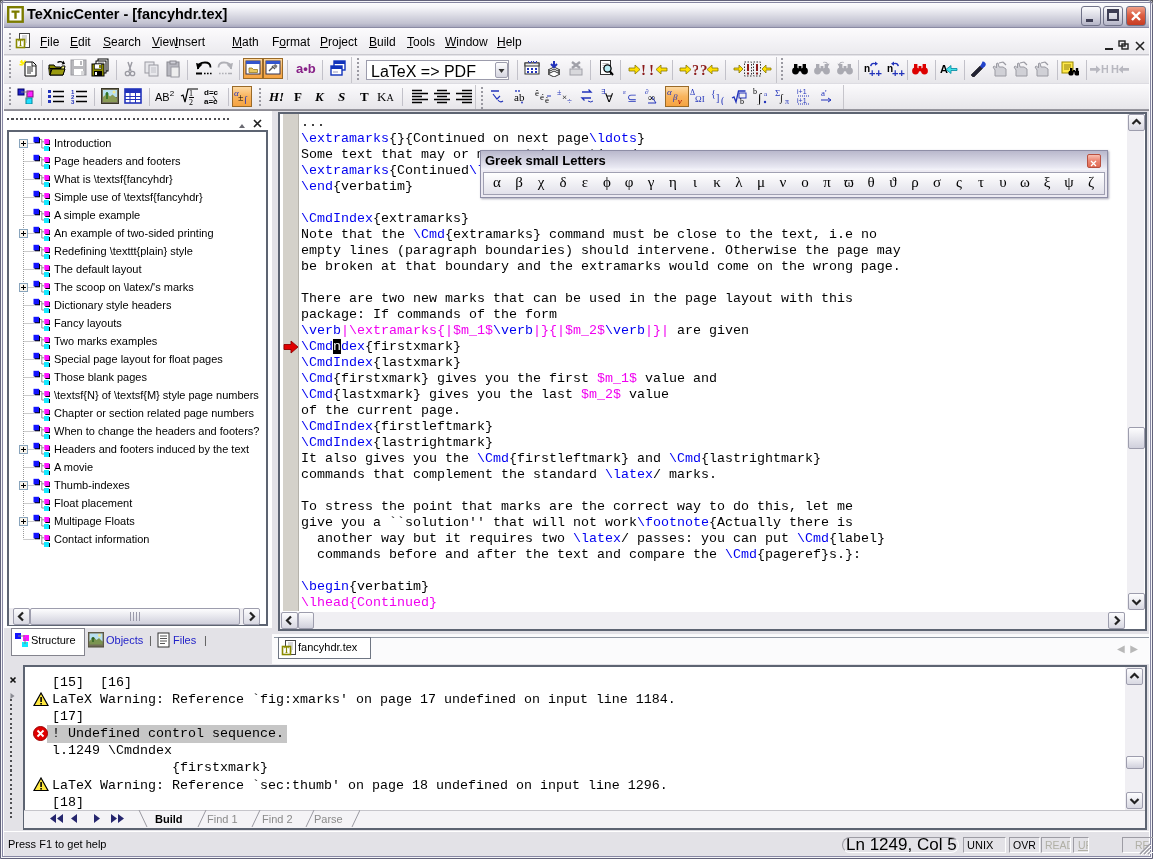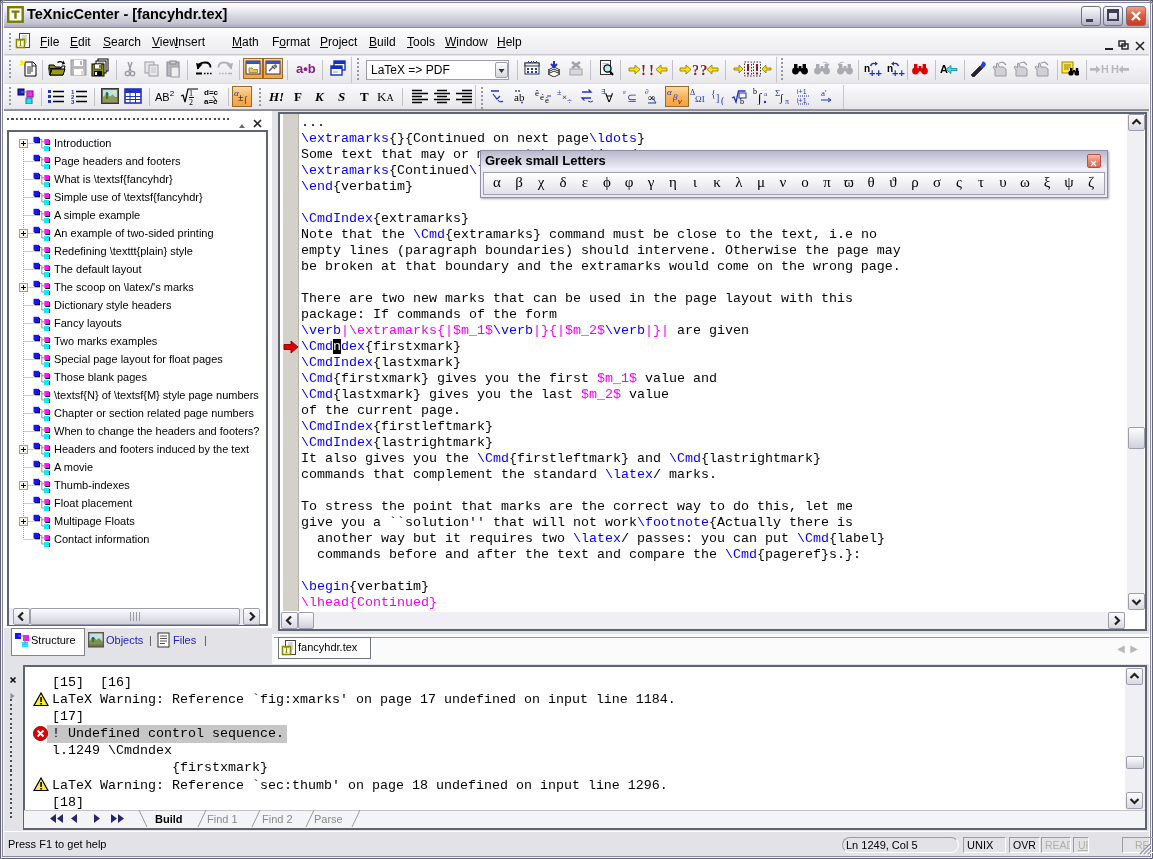--- a/index.html
+++ b/index.html
@@ -203,21 +203,21 @@
 <svg class="abs" style="left:330px;top:60px;" width="17" height="17">
         <rect x="4" y="1" width="11" height="9" fill="#fff" stroke="#1133bb" stroke-width="1.4"></rect>
         <rect x="4" y="1" width="11" height="3" fill="#1133bb"></rect>
         <rect x="1" y="6" width="11" height="9" fill="#fff" stroke="#1133bb" stroke-width="1.4"></rect>
         <rect x="1" y="6" width="11" height="3" fill="#1133bb"></rect>
         <path d="M3 12 h5" stroke="#99b" stroke-width="1"></path>
       </svg>
 <div class="abs" style="left:351px;top:57px;width:1px;height:26px;background:#c6c5cb;"></div>
 <div class="grip" style="left:357px;top:58px;height:24px;"></div>
 <div class="abs" style="left:366px;top:60px;width:143px;height:20px;background:#fff;border:1px solid #9c9cac;box-sizing:border-box;"></div>
-<div class="abs" style="left:371px;top:63px;font-size:12px;">LaTeX =&gt; PDF</div>
+<div class="abs" style="left:371px;top:63px;font-size:16px;">LaTeX =&gt; PDF</div>
 <div class="abs" style="left:495px;top:62px;width:13px;height:16px;background:linear-gradient(#fdfdfe,#d5d5e0);border:1px solid #9d9dad;border-radius:2px;box-sizing:border-box;"><svg width="11" height="14">
           <path d="M2.5 6 h6 l-3 4 Z" fill="#333"></path>
         </svg></div>
 <div class="tsep" style="left:517px;top:60px;height:20px;"></div>
 <svg class="abs" style="left:524px;top:60px;" width="17" height="17">
         <rect x="1" y="3" width="14" height="11" fill="#fff" stroke="#333"></rect>
         <rect x="1" y="3" width="14" height="3" fill="#eee" stroke="#333"></rect>
         <g fill="#2233bb">
           <rect x="3" y="8" width="2" height="2"></rect>
           <rect x="7" y="8" width="2" height="2"></rect>
@@ -1040,21 +1040,21 @@
           <path d="M68 0 l-8 17"></path>
           <path d="M122 0 l-8 17"></path>
           <path d="M176 0 l-8 17"></path>
           <path d="M222 0 l-8 17"></path>
         </g>
       </svg>
 </div>
 
 <div class="abs" id="statusbar"></div>
 <div class="abs" style="left:8px;top:838px;font-size:11px;">Press F1 to get help</div>
-<div class="sbox" style="left:842px;width:117px;font-size:11px;border-radius:8px;">Ln 1249, Col 5</div>
+<div class="sbox" style="left:842px;width:117px;font-size:17px;border-radius:8px;">Ln 1249, Col 5</div>
 <div class="sbox" style="left:963px;width:43px;font-size:11px;">UNIX</div>
 <div class="sbox" style="left:1009px;width:31px;">OVR</div>
 <div class="sbox sgray" style="left:1041px;width:30px;">READ</div>
 <div class="sbox sgray" style="left:1073px;width:16px;padding-left:4px;text-decoration:underline;">UF</div>
 <div class="sbox" style="left:1090px;width:30px;margin-top:24px;">NUM</div>
 <div class="sbox sgray" style="left:1122px;width:40px;padding-left:12px;">RF</div>
 <svg class="abs" style="left:1138px;top:842px;" width="14" height="14">
       <g stroke="#9a99a1" stroke-width="1.5">
         <line x1="12" y1="2" x2="2" y2="12"></line>
         <line x1="12" y1="6" x2="6" y2="12"></line>

